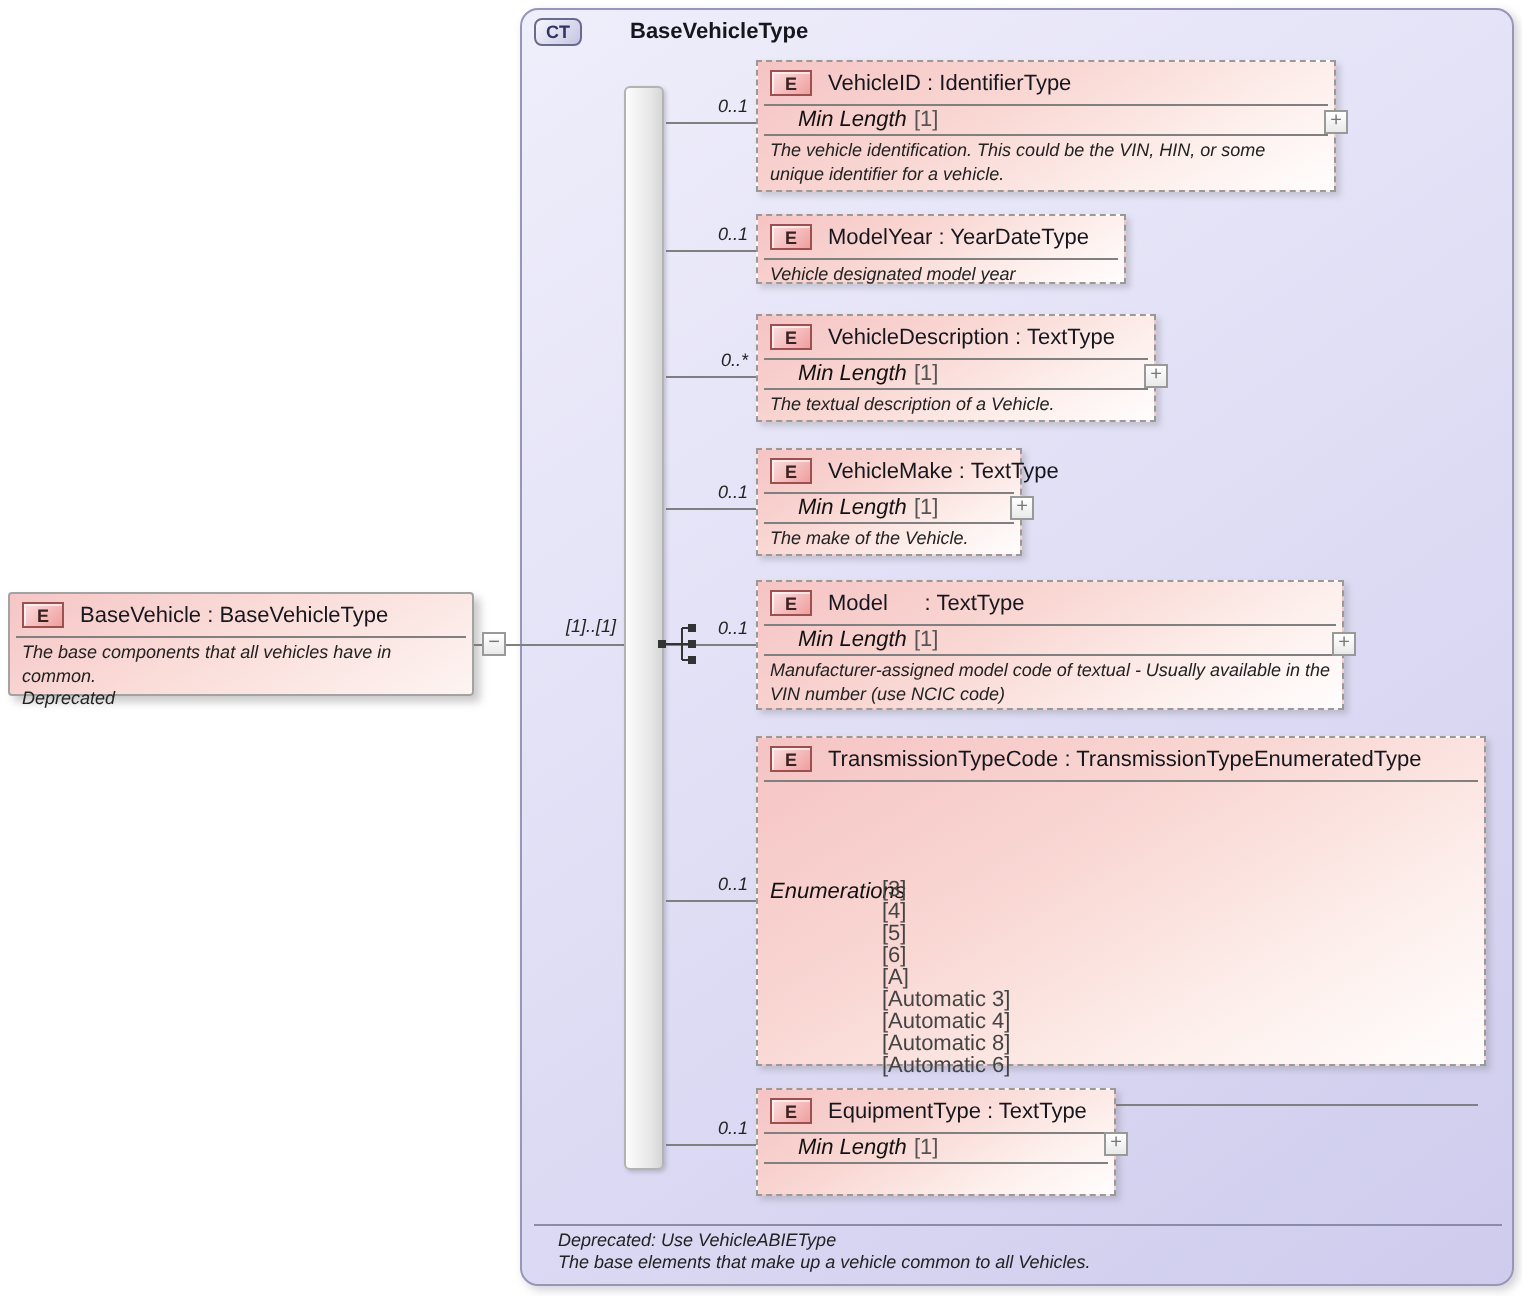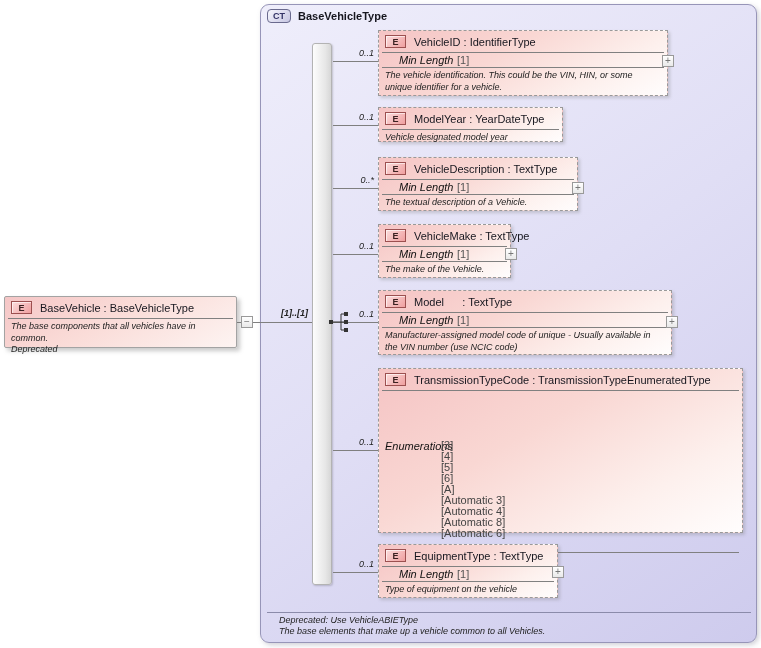--- a/index.html
+++ b/index.html
@@ -4,39 +4,39 @@
 <style>
   * { box-sizing: border-box; margin: 0; padding: 0; }
   body { background: #fff; font-family: "Liberation Sans", sans-serif; }
   .stage { position: relative; width: 761px; height: 648px; background: #fff; overflow: hidden; }
 
   
   .ct-container { position: absolute; left: 260px; top: 4px; width: 497px; height: 639px;
     border: 1px solid #9795b8; border-radius: 9px;
     background: linear-gradient(145deg, #efeefb 0%, #e0def5 50%, #cecbed 100%);
     box-shadow: 2px 2px 5px rgba(120,120,140,.35); }
-  .ct-header { position: absolute; left: 267px; top: 9px; display: flex; gap: 7px; align-items: center; }
+  .ct-header { position: absolute; left: 267px; top: 9px; display: flex; gap: 24px; align-items: center; }
   .ct-badge { width: 24px; height: 14px; border: 1px solid #6a6a8e; border-radius: 4px;
     background: linear-gradient(135deg,#f6f6fd,#c6c5e2); font-size: 9px; font-weight: bold;
     color: #333366; text-align: center; line-height: 13px; }
   .ct-title { font-weight: bold; font-size: 11px; color: #16161e; }
 
   
   .seq-bar { position: absolute; left: 312px; top: 43px; width: 20px; height: 542px;
     background: linear-gradient(90deg, #fdfdfd, #e6e6e6 70%, #d6d6d6);
     border: 1px solid #b3b3b3; border-radius: 3px; box-shadow: 1px 1px 2px rgba(0,0,0,.18); }
   .seq-icon { position: absolute; left: 329px; top: 311px; z-index: 3; }
 
   
   .hline { position: absolute; height: 1px; background: #7f7f7f; }
 
   
   .card { position: absolute; width: 36px; text-align: right; font-size: 9px; font-style: italic; color: #222; }
   .trunk-label { position: absolute; left: 264px; top: 308px; width: 44px; text-align: right;
-    font-size: 9px; font-style: italic; font-weight: bold; color: #222; }
+    font-size: 9px; font-style: italic; font-weight: normal; color: #222; }
 
   
   .elem { position: absolute; border: 1px dashed #999; z-index: 2;
     background: linear-gradient(150deg, #f5c4c4 0%, #f9d7d3 40%, #fdf0ed 75%, #fffdfd 100%);
     box-shadow: 2px 2px 3px rgba(110,110,110,.28); }
   .elem-head { display: flex; align-items: center; gap: 8px; height: 21px; padding: 0 6px; }
   .e-badge { flex: 0 0 auto; width: 21px; height: 13px; border: 1px solid #9c5050;
     background: linear-gradient(135deg, #fcdede, #ef9f9f); font-size: 9px; font-weight: bold;
     color: #3c2222; text-align: center; line-height: 12px; box-shadow: inset 1px 1px 0 rgba(255,255,255,.6); }
   .elem-title { font-size: 11px; font-weight: normal; color: #16161e; white-space: pre; }
@@ -178,21 +178,21 @@
     <div class="elem-head">
       <span class="e-badge">E</span>
       <span class="elem-title">Model      : TextType</span>
     </div>
     <div class="rule"></div>
     <div class="facet">
       <span class="facet-label">Min Length</span>
       <span class="facet-value">[1]</span>
     </div>
     <div class="rule"></div>
-    <div class="desc">Manufacturer-assigned model code of unique - Usually available in the VIN number (use NCIC code)</div>
+    <div class="desc">Manufacturer-assigned model code of textual - Usually available in the VIN number (use NCIC code)</div>
   </div>
   <div class="handle" style="left:666px; top:316px;">+</div>
 
   <div class="elem" style="left:378px; top:368px; width:365px; height:165px;">
     <div class="elem-head">
       <span class="e-badge">E</span>
       <span class="elem-title">TransmissionTypeCode : TransmissionTypeEnumeratedType</span>
     </div>
     <div class="rule"></div>
     <div class="enums">
@@ -217,21 +217,20 @@
     <div class="elem-head">
       <span class="e-badge">E</span>
       <span class="elem-title">EquipmentType : TextType</span>
     </div>
     <div class="rule"></div>
     <div class="facet">
       <span class="facet-label">Min Length</span>
       <span class="facet-value">[1]</span>
     </div>
     <div class="rule"></div>
-    <div class="desc">Type of equipment on the vehicle</div>
   </div>
   <div class="handle" style="left:552px; top:566px;">+</div>
 
   <div class="ct-footer-rule"></div>
   <div class="ct-footer">
     <div>Deprecated: Use VehicleABIEType</div>
     <div>The base elements that make up a vehicle common to all Vehicles.</div>
   </div>
 
 </div>

